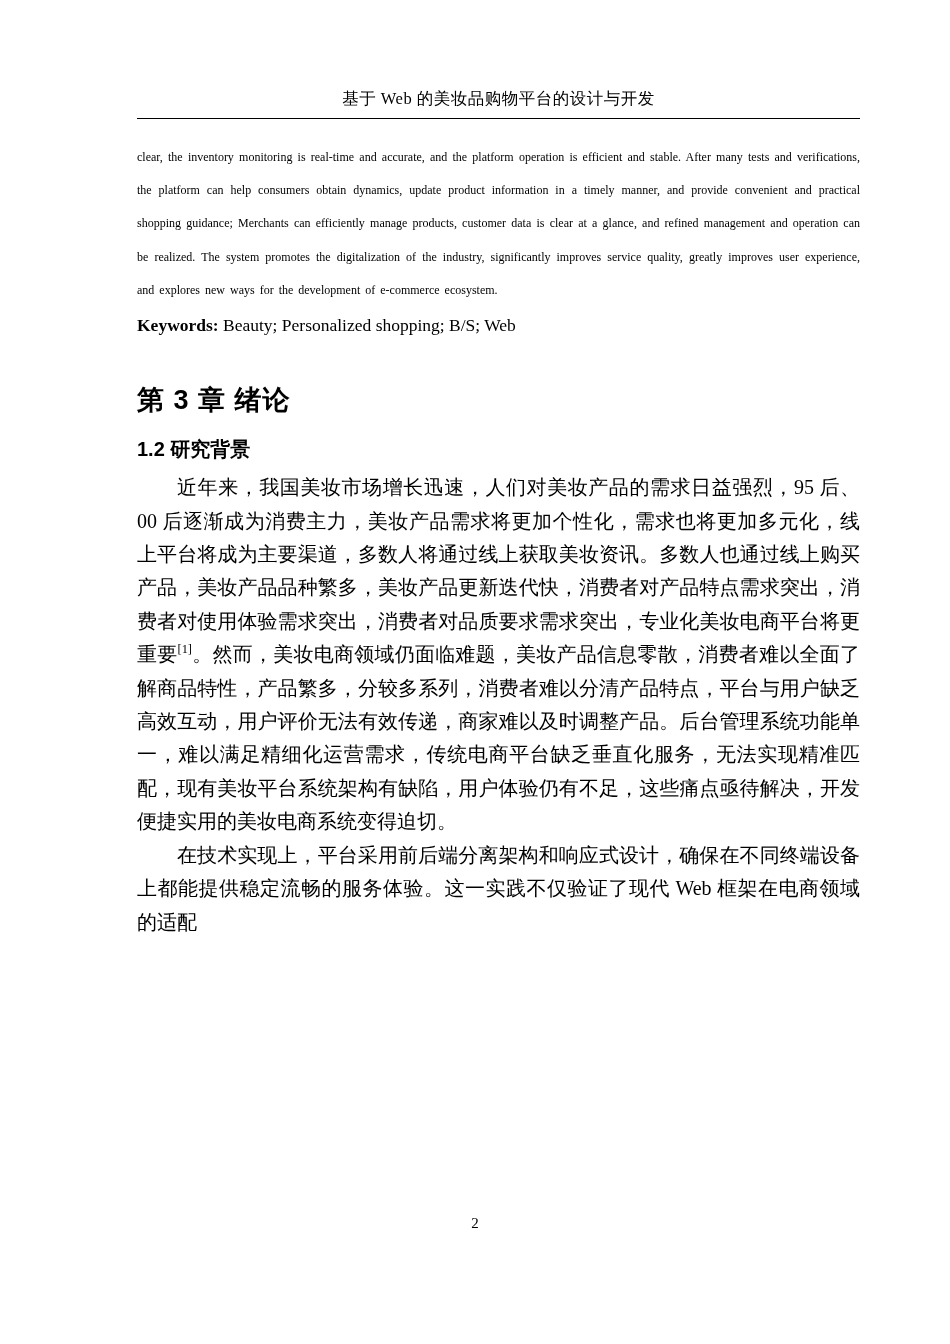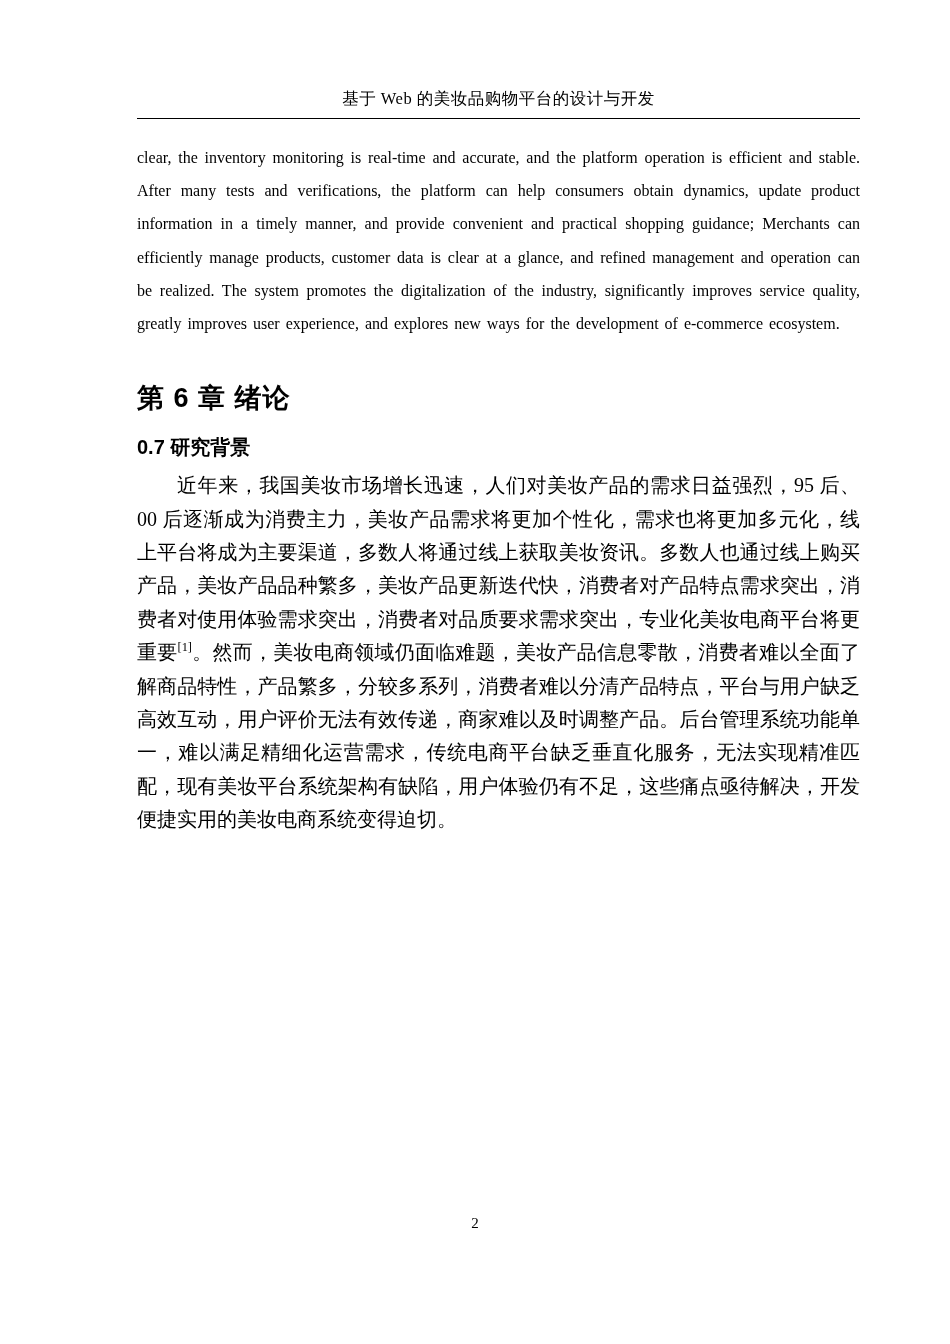--- a/index.html
+++ b/index.html
@@ -18,21 +18,21 @@
   }
   .doc-header {
     text-align: center;
     font-size: 16.5px;
     padding-bottom: 8px;
     border-bottom: 1.5px solid #000000;
     margin-bottom: 22px;
     letter-spacing: 0.5px;
   }
   .body-text {
-    font-size: 16px;
+    font-size: 12px;
     line-height: 33.2px;
     text-align: justify;
   }
   .para-en {
     word-spacing: 2px;
   }
   .keywords-line {
     font-size: 17.5px;
     line-height: 33.2px;
     margin-top: 2px;
@@ -78,25 +78,27 @@
 <body>
 
 <div class="page">
 
   <div class="doc-header">
     <span>基于 Web 的美妆品购物平台的设计与开发</span>
   </div>
 
   <p class="body-text para-en">clear, the inventory monitoring is real-time and accurate, and the platform operation is efficient and stable. After many tests and verifications, the platform can help consumers obtain dynamics, update product information in a timely manner, and provide convenient and practical shopping guidance; Merchants can efficiently manage products, customer data is clear at a glance, and refined management and operation can be realized. The system promotes the digitalization of the industry, significantly improves service quality, greatly improves user experience, and explores new ways for the development of e-commerce ecosystem.</p>
 
+  <p class="keywords-line"><b>Keywords:</b> <span>Beauty; Personalized shopping; B/S; Web</span></p>
 
-  <h1 class="chapter-title">第 6 章 绪论</h1>
+  <h1 class="chapter-title">第 3 章 绪论</h1>
 
-  <h2 class="section-heading">0.7 研究背景</h2>
+  <h2 class="section-heading">1.2 研究背景</h2>
 
   <p class="para-zh">近年来，我国美妆市场增长迅速，人们对美妆产品的需求日益强烈，95 后、00 后逐渐成为消费主力，美妆产品需求将更加个性化，需求也将更加多元化，线上平台将成为主要渠道，多数人将通过线上获取美妆资讯。多数人也通过线上购买产品，美妆产品品种繁多，美妆产品更新迭代快，消费者对产品特点需求突出，消费者对使用体验需求突出，消费者对品质要求需求突出，专业化美妆电商平台将更重要<sup>[1]</sup>。然而，美妆电商领域仍面临难题，美妆产品信息零散，消费者难以全面了解商品特性，产品繁多，分较多系列，消费者难以分清产品特点，平台与用户缺乏高效互动，用户评价无法有效传递，商家难以及时调整产品。后台管理系统功能单一，难以满足精细化运营需求，传统电商平台缺乏垂直化服务，无法实现精准匹配，现有美妆平台系统架构有缺陷，用户体验仍有不足，这些痛点亟待解决，开发便捷实用的美妆电商系统变得迫切。</p>
 
 
 
+  <p class="para-zh para-gap">在技术实现上，平台采用前后端分离架构和响应式设计，确保在不同终端设备上都能提供稳定流畅的服务体验。这一实践不仅验证了现代 Web 框架在电商领域的适配</p>
 
   <div class="page-number">2</div>
 
 </div>
 
 </body></html>

